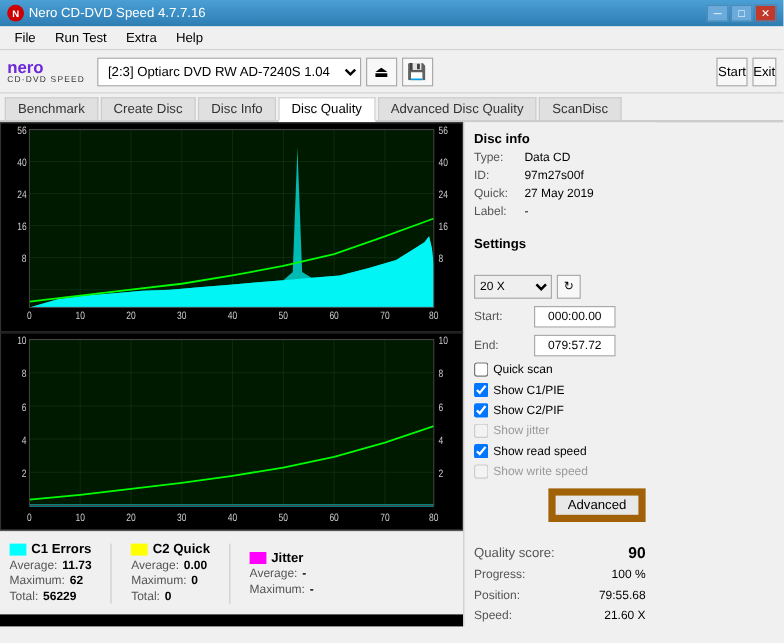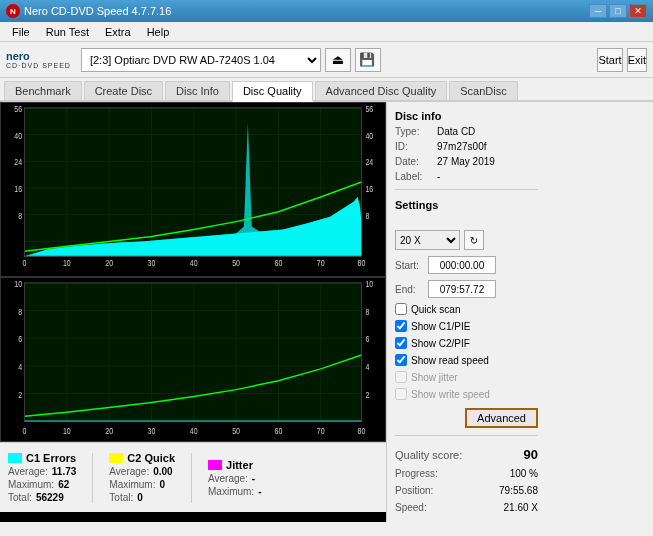--- a/index.html
+++ b/index.html
@@ -12,21 +12,21 @@
     .title-bar-controls { display: flex; gap: 2px; }
     .title-btn { width: 18px; height: 14px; background: #6aabdc; border: 1px solid #4a8ab8; color: white; font-size: 9px; display: flex; align-items: center; justify-content: center; cursor: pointer; }
     .title-btn.close { background: #c0392b; }
 
     
     .menu-bar { height: 20px; background: #f0f0f0; display: flex; align-items: center; border-bottom: 1px solid #ccc; padding: 0 4px; }
     .menu-item { padding: 2px 8px; font-size: 11px; cursor: pointer; color: #000; }
 
     
     .toolbar { height: 36px; background: #f0f0f0; display: flex; align-items: center; padding: 2px 6px; gap: 4px; border-bottom: 1px solid #ccc; }
-    .device-select { width: 240px; height: 24px; font-size: 11px; border: 1px solid #aaa; background: white; padding: 0 4px; }
+    .device-select { width: 220px; height: 24px; font-size: 11px; border: 1px solid #aaa; background: white; padding: 0 4px; }
     .toolbar-icon-btn { width: 26px; height: 24px; border: 1px solid #aaa; background: #f8f8f8; cursor: pointer; display: flex; align-items: center; justify-content: center; font-size: 13px; }
     .toolbar-btn { height: 24px; padding: 0 0; border: 1px solid #aaa; background: #f8f8f8; cursor: pointer; font-size: 11px; }
 
     
     .tabs { height: 24px; background: #f0f0f0; display: flex; align-items: flex-end; padding: 0 4px; border-bottom: 2px solid #ccc; }
     .tab { padding: 3px 10px; font-size: 11px; cursor: pointer; border: 1px solid #ccc; border-bottom: none; background: #e0e0e0; margin-right: 2px; color: #333; }
     .tab.active { background: white; border-bottom: 2px solid white; margin-bottom: -2px; color: #000; }
 
     
     .main { display: flex; width: 546px; height: 420px; }
@@ -49,27 +49,27 @@
     
     .right-panel { width: 160px; background: #f0f0f0; border-left: 1px solid #ccc; padding: 6px 8px; display: flex; flex-direction: column; gap: 4px; overflow: hidden; }
     .section-title { font-size: 11px; font-weight: bold; color: #000; margin-top: 2px; }
     .info-row { display: flex; gap: 4px; font-size: 10px; }
     .info-label { color: #555; min-width: 38px; }
     .info-val { color: #000; }
     .divider { height: 1px; background: #ccc; margin: 3px 0; }
     .settings-row { display: flex; align-items: center; gap: 4px; margin-top: 15px; }
     .speed-select { width: 65px; height: 20px; font-size: 10px; border: 1px solid #aaa; }
     .refresh-btn { width: 20px; height: 20px; border: 1px solid #aaa; background: #f8f8f8; font-size: 10px; cursor: pointer; display: flex; align-items: center; justify-content: center; }
-    .time-row { display: flex; gap: 3px; align-items: center; font-size: 10px; margin-top: 2px; }
+    .time-row { display: flex; gap: 20px; align-items: center; font-size: 10px; margin-top: 2px; }
     .time-label { color: #555; min-width: 30px; }
     .time-input { width: 68px; height: 18px; font-size: 10px; border: 1px solid #aaa; text-align: center; }
     .checkbox-row { display: flex; align-items: center; gap: 4px; font-size: 10px; margin-top: 1px; }
     .checkbox-row input[type=checkbox] { width: 12px; height: 12px; }
     .checkbox-disabled { color: #999; }
-    .advanced-btn { margin-top: 4px; align-self: flex-end; padding: 2px 10px; border: 2px solid #a16207; background: #e8e8e8; font-size: 11px; cursor: pointer; }
+    .advanced-btn { margin-top: 4px; align-self: flex-end; padding: 2px 10px; border: 6px solid #a16207; background: #e8e8e8; font-size: 11px; cursor: pointer; }
     .quality-row { display: flex; justify-content: space-between; align-items: center; font-size: 11px; margin-top: 4px; }
     .quality-label { color: #555; }
     .quality-val { font-weight: bold; font-size: 13px; }
     .stat-row { display: flex; justify-content: space-between; font-size: 10px; margin-top: 2px; }
     .stat-label { color: #555; }
     .stat-val { color: #000; }
 
     
     .grid-h { stroke: #1a3a1a; stroke-width: 0.5; }
     .grid-v { stroke: #1a3a1a; stroke-width: 0.5; }
@@ -91,21 +91,21 @@
 
 <div class="menu-bar">
   <div class="menu-item">File</div>
   <div class="menu-item">Run Test</div>
   <div class="menu-item">Extra</div>
   <div class="menu-item">Help</div>
 </div>
 
 <div class="toolbar">
   <div style="display:flex;flex-direction:column;margin-right:6px;">
-    <span style="font-size:11px;font-weight:bold;color:#0c4a6e;line-height:1;">nero</span>
+    <span style="font-size:14px;font-weight:bold;color:#6d28d9;line-height:1;">nero</span>
     <span style="font-size:7px;color:#333;letter-spacing:1px;">CD·DVD SPEED</span>
   </div>
   <select class="device-select">
     <option>[2:3]  Optiarc DVD RW AD-7240S 1.04</option>
   </select>
   <div class="toolbar-icon-btn" title="Eject">⏏</div>
   <div class="toolbar-icon-btn" title="Save">💾</div>
   <div style="flex:1"></div>
   <button class="toolbar-btn">Start</button>
   <button class="toolbar-btn">Exit</button>
@@ -291,21 +291,21 @@
     <div class="section-title">Disc info</div>
     <div class="info-row">
       <span class="info-label">Type:</span>
       <span class="info-val">Data CD</span>
     </div>
     <div class="info-row">
       <span class="info-label">ID:</span>
       <span class="info-val">97m27s00f</span>
     </div>
     <div class="info-row">
-      <span class="info-label">Date:</span>
+      <span class="info-label">Quick:</span>
       <span class="info-val">27 May 2019</span>
     </div>
     <div class="info-row">
       <span class="info-label">Label:</span>
       <span class="info-val">-</span>
     </div>
 
     <div class="divider"></div>
 
     <div class="section-title">Settings</div>
@@ -330,26 +330,26 @@
     </div>
     <div class="checkbox-row">
       <input type="checkbox" id="c1pie" checked="" style="">
       <label for="c1pie">Show C1/PIE</label>
     </div>
     <div class="checkbox-row">
       <input type="checkbox" id="c2pif" checked="" style="">
       <label for="c2pif">Show C2/PIF</label>
     </div>
     <div class="checkbox-row">
+      <input type="checkbox" id="jitter" disabled="" style="">
+      <label for="jitter" class="checkbox-disabled">Show jitter</label>
+    </div>
+    <div class="checkbox-row">
       <input type="checkbox" id="read_speed" checked="" style="">
       <label for="read_speed">Show read speed</label>
-    </div>
-    <div class="checkbox-row">
-      <input type="checkbox" id="jitter" disabled="" style="">
-      <label for="jitter" class="checkbox-disabled">Show jitter</label>
     </div>
     <div class="checkbox-row">
       <input type="checkbox" id="write_speed" disabled="" style="">
       <label for="write_speed" class="checkbox-disabled">Show write speed</label>
     </div>
 
     <button class="advanced-btn">Advanced</button>
 
     <div class="divider"></div>
 

